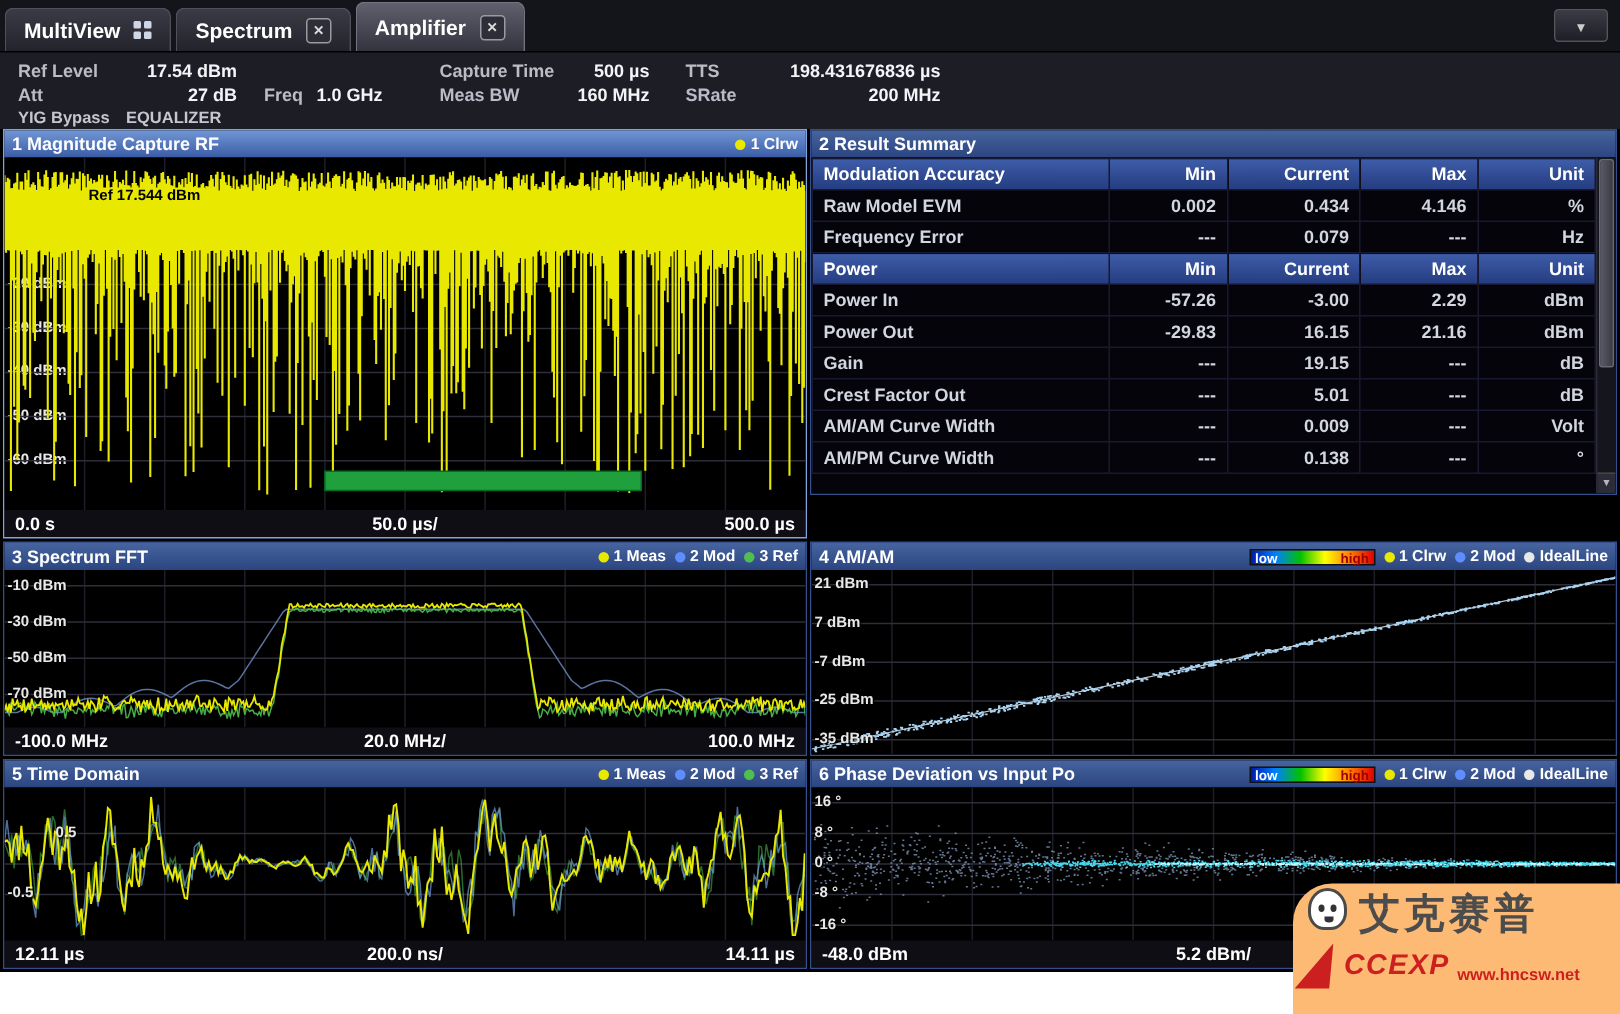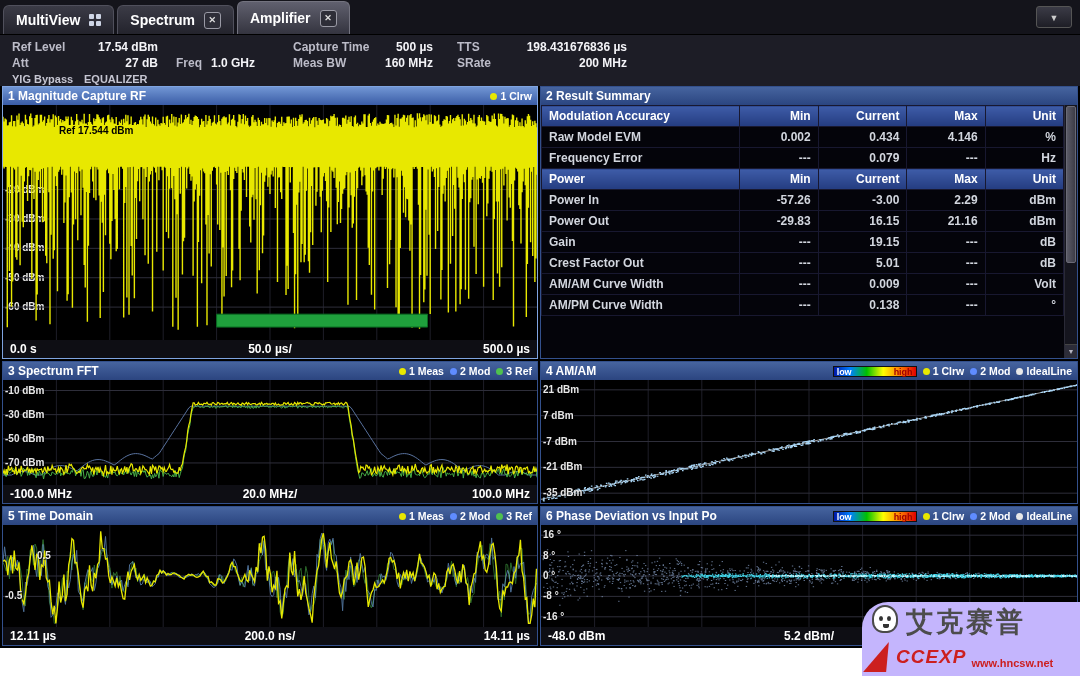--- a/index.html
+++ b/index.html
@@ -41,21 +41,21 @@
 
 .content{flex:1;position:relative;overflow:hidden;background:#04040a}
 .rtable{width:calc(100% - 13px);border-collapse:collapse;table-layout:fixed;font-size:12px}
 .rtable td{border:1px solid #181830;color:#d2d6de;padding:1px 7px;height:21px;font-weight:bold;overflow:hidden;white-space:nowrap}
 .rtable td.c{text-align:right}
 .rtable tr.head td{background:linear-gradient(#3e5ca8,#243c80);color:#fff}
 .scrollbar{position:absolute;right:0;top:0;bottom:0;width:13px;background:#15151e;border-left:1px solid #2a2a36}
 .sb-thumb{position:absolute;top:1px;left:1px;right:1px;height:62%;background:linear-gradient(90deg,#5a5a66,#3c3c48);border:1px solid #6a6a76;border-radius:2px}
 .sb-btn{position:absolute;bottom:0;left:0;right:0;height:14px;background:#2c2c38;color:#b6b6c2;font-size:7px;text-align:center;line-height:14px;border-top:1px solid #444}
 
-.watermark{position:absolute;right:0;bottom:0;width:218px;height:74px;background:#c4b5fd;border-radius:26px 0 0 0;z-index:20}
+.watermark{position:absolute;right:0;bottom:0;width:218px;height:87px;background:#fdba74;border-radius:26px 0 0 0;z-index:20}
 .ghost{position:absolute;left:10px;top:3px;width:26px;height:28px;background:#fff;border:2px solid #4a4a4a;border-radius:50% 50% 42% 42%}
 .ghost i{position:absolute;width:4px;height:5px;background:#333;border-radius:50%;top:9px}
 .ghost i.l{left:5px}.ghost i.r{right:5px}
 .ghost b{position:absolute;left:9px;top:17px;width:6px;height:4px;background:#333;border-radius:0 0 50% 50%}
 .wm-cn{position:absolute;left:44px;top:2px;font-size:27px;font-weight:bold;color:#4c4c4c;letter-spacing:3px}
 .wm-row{position:absolute;left:6px;top:40px;display:flex;align-items:center;gap:5px}
 .wm-tri{width:0;height:0;border-left:16px solid transparent;border-right:7px solid transparent;border-bottom:30px solid #cc1f1f;transform:skewX(-18deg)}
 .wm-logo-text{color:#cc1f1f;font-style:italic;font-weight:bold;font-size:19px;letter-spacing:1px}
 .wm-url{color:#cc1f1f;font-size:11px;font-weight:bold;align-self:flex-end;padding-bottom:3px}
 </style>
@@ -143,21 +143,21 @@
           <span class="ylab" style="top: calc(73.5% - 6px);">-50 dBm</span>
           <span class="ylab" style="top: calc(86% - 6px);">-60 dBm</span>
         </div>
       <div class="footer">
         <span>0.0 s</span>
         <span class="xc">50.0 µs/</span>
         <span>500.0 µs</span>
       </div>
     </div>
 
-    <div class="win" style="left:540px;top:0;width:538px;height:273px">
+    <div class="win" style="left:540px;top:0;width:538px;height:244px">
       <div class="titlebar">
         <span class="wtitle">2 Result Summary</span>
       </div>
       <div class="content">
         <table class="rtable">
           <colgroup>
               <col style="width:38%">
               <col style="width:15%">
               <col style="width:17%">
               <col style="width:15%">
@@ -311,21 +311,21 @@
             <line x1="0" y1="116" x2="1000" y2="116" stroke="#2e2e3a" style="vector-effect:non-scaling-stroke"></line>
             <line x1="0" y1="200" x2="1000" y2="200" stroke="#2e2e3a" style="vector-effect:non-scaling-stroke"></line>
             <line x1="0" y1="284" x2="1000" y2="284" stroke="#2e2e3a" style="vector-effect:non-scaling-stroke"></line>
             <line x1="0" y1="368" x2="1000" y2="368" stroke="#2e2e3a" style="vector-effect:non-scaling-stroke"></line>
             <line x1="0" y1="388" x2="1000" y2="16" stroke="#e8e8e8" stroke-width="0.8" opacity="0.85" style="vector-effect:non-scaling-stroke"></line>
             <path d="M238 302.8h3M243 302.6h3M716 120.6h3M499 199.6h3M51 375.2h3M65 358.0h3M498 204.1h3M148 338.2h3M474 210.7h3M877 60.1h3M980 23.0h3M751 109.1h3M599 164.8h3M980 23.2h3M502 198.3h3M281 287.4h3M187 316.9h3M978 23.5h3M892 55.2h3M469 211.5h3M888 57.9h3M393 242.8h3M102 344.5h3M80 352.2h3M784 95.4h3M100 350.1h3M153 328.9h3M3 390.1h3M245 294.3h3M568 178.8h3M398 241.7h3M146 329.7h3M93 354.6h3M918 48.0h3M91 353.8h3M154 329.9h3M81 360.0h3M794 93.9h3M277 286.0h3M934 39.3h3M685 136.1h3M42 373.5h3M980 22.9h3M988 19.9h3M204 319.2h3M205 306.0h3M725 119.2h3M570 178.5h3M181 314.5h3M830 78.8h3M347 257.0h3M644 146.6h3M128 341.1h3M586 167.4h3M138 333.6h3M662 141.1h3M568 174.3h3M198 311.0h3M286 287.0h3M150 334.0h3M388 240.8h3M188 324.6h3M638 147.4h3M110 341.7h3M508 200.6h3M434 225.0h3M772 99.6h3M232 295.0h3M853 72.5h3M540 186.1h3M381 244.6h3M921 44.4h3M653 142.1h3M13 388.4h3M971 27.4h3M132 338.7h3M37 369.6h3M263 287.7h3M871 64.0h3M22 372.8h3M956 32.7h3M404 232.7h3M555 182.8h3M413 235.3h3M410 238.3h3M880 61.4h3M276 280.6h3M69 361.7h3M986 19.9h3M888 58.6h3M14 382.6h3M780 96.7h3M716 119.4h3M631 151.7h3M735 117.2h3M266 289.2h3M238 296.6h3M367 246.5h3M965 29.9h3M886 58.1h3M279 279.5h3M284 280.1h3M674 138.7h3M169 325.2h3M445 220.6h3M177 319.0h3M472 216.0h3M147 329.2h3M321 270.1h3M947 36.8h3M119 347.7h3M507 199.4h3M893 56.0h3M902 52.1h3M349 258.1h3M554 185.1h3M270 289.2h3M882 59.8h3M4 387.1h3M986 21.5h3M732 113.4h3M185 322.3h3M481 209.1h3M485 212.4h3M76 359.6h3M317 273.8h3M490 201.0h3M111 342.4h3M289 275.1h3M542 185.1h3M130 345.3h3M520 194.4h3M520 198.1h3M257 286.4h3M272 288.9h3M989 20.3h3M379 244.1h3M172 329.5h3M254 288.7h3M251 300.1h3M531 193.6h3M301 280.0h3M894 54.7h3M148 326.4h3M621 156.4h3M773 101.8h3M812 85.8h3M94 359.4h3M495 207.9h3M448 217.5h3M62 366.3h3M348 261.6h3M746 109.4h3M350 263.1h3M83 358.2h3M104 357.4h3M567 173.1h3M913 48.4h3M955 33.1h3M391 242.8h3M914 49.0h3M34 377.7h3M975 26.2h3M786 93.3h3M987 21.6h3M942 37.2h3M538 187.0h3M938 37.7h3M22 384.1h3M886 58.7h3M338 261.8h3M908 51.8h3M391 245.9h3M620 157.4h3M874 63.0h3M317 266.2h3M20 376.1h3M717 122.2h3M277 283.9h3M312 276.5h3M120 343.8h3M684 134.2h3M439 226.3h3M338 262.3h3M222 307.3h3M897 54.9h3M466 215.7h3M729 114.2h3M538 191.6h3M340 255.9h3M432 223.5h3M105 355.2h3M619 157.8h3M168 327.7h3M456 221.2h3M589 169.2h3M342 260.1h3M70 358.8h3M86 355.1h3M828 78.2h3M192 323.0h3M456 219.6h3M994 18.9h3M835 76.2h3M873 63.7h3M447 221.8h3M986 20.2h3M637 150.8h3M220 301.7h3M684 136.8h3M327 265.1h3M737 111.5h3M431 230.2h3M948 34.0h3M375 246.8h3M392 238.0h3M602 162.1h3M587 167.1h3M525 194.9h3M700 125.2h3M587 167.7h3M766 100.3h3M472 209.5h3M498 207.5h3M160 329.8h3M519 193.6h3M783 98.7h3M80 354.3h3M494 206.4h3M621 153.3h3M781 97.5h3M717 124.1h3M955 31.8h3M269 289.2h3M742 110.8h3M998 17.6h3M201 315.7h3M576 174.9h3M405 236.6h3M979 24.4h3M602 166.1h3M876 63.7h3M796 93.4h3M146 330.2h3M965 30.3h3M845 74.6h3M358 255.5h3M194 309.2h3M578 175.2h3M434 224.7h3M406 235.4h3M608 160.7h3M563 180.7h3M609 159.9h3M878 62.7h3M69 367.9h3M540 187.4h3M913 46.8h3M414 235.6h3M665 137.6h3M606 161.5h3M828 78.2h3M737 114.4h3M916 46.0h3M630 150.5h3M965 28.6h3M354 258.4h3M612 157.0h3M850 72.9h3M51 376.9h3M560 183.8h3M465 219.7h3M794 92.7h3M741 113.4h3M765 100.9h3M569 173.9h3M508 194.2h3M232 299.8h3M128 338.0h3M679 138.3h3M93 359.0h3M700 130.4h3M504 196.8h3M294 274.4h3M565 174.0h3M540 184.8h3M700 124.5h3M564 179.1h3M14 376.3h3M424 225.6h3M56 371.0h3M995 18.6h3M89 350.9h3M172 321.5h3M319 275.4h3M983 22.0h3M783 97.2h3M430 231.7h3M849 72.3h3M143 334.0h3M542 187.2h3M167 330.8h3M126 345.9h3M467 214.9h3M677 136.2h3M980 24.4h3M569 173.5h3M283 277.0h3M95 356.9h3M216 313.0h3M675 134.3h3M31 377.2h3M339 262.1h3M898 52.5h3M464 219.5h3M849 71.1h3M941 37.4h3M477 207.5h3M242 296.6h3M980 24.1h3M88 355.6h3M379 244.9h3M667 136.9h3M975 24.3h3M603 163.3h3M385 246.8h3M140 328.8h3M728 118.3h3M232 305.3h3M802 89.0h3M499 197.6h3M307 277.3h3M251 294.0h3M467 217.3h3M30 377.5h3M608 159.1h3M381 250.8h3M544 186.7h3M789 92.2h3M817 82.5h3M14 382.5h3M152 328.4h3M236 299.5h3M684 130.9h3M758 103.2h3M791 93.2h3M183 325.2h3M614 160.4h3M290 282.6h3M588 172.4h3M53 368.0h3M564 174.0h3M516 200.6h3M352 259.3h3M455 223.4h3M758 103.6h3M60 362.4h3M447 220.1h3M64 365.7h3M211 308.2h3M44 380.0h3M469 213.8h3M823 80.8h3M70 355.4h3M201 316.8h3M744 112.0h3M450 225.8h3M760 105.9h3M285 276.2h3M632 154.6h3M260 287.6h3M949 34.1h3M800 91.2h3M648 143.9h3M303 271.8h3M324 262.6h3M43 379.0h3M392 241.0h3M806 87.6h3M179 318.3h3M460 219.9h3M293 275.0h3M938 38.6h3M813 84.8h3M304 269.4h3M168 323.8h3M879 61.9h3M746 110.9h3M621 156.4h3M590 171.9h3M207 312.5h3M742 109.3h3M538 192.0h3M68 355.1h3M593 171.3h3M648 149.1h3M866 64.2h3M44 371.5h3M812 84.4h3M44 378.8h3M19 385.5h3M695 130.4h3M64 358.1h3M707 127.7h3M239 305.1h3M560 183.3h3M613 160.3h3M885 57.2h3M137 343.2h3M962 31.4h3M727 114.7h3M386 248.3h3M550 182.2h3M260 289.6h3M946 37.4h3M475 216.2h3M705 126.5h3M903 53.6h3M646 145.2h3M594 167.8h3M697 129.7h3M296 272.7h3M932 40.6h3M880 60.4h3M279 283.2h3M488 201.6h3M828 80.9h3M506 198.1h3M969 27.3h3M659 143.9h3M792 92.8h3M833 77.9h3M464 219.8h3M433 232.3h3M534 190.5h3M370 250.7h3M367 249.3h3M993 18.5h3M156 333.8h3M552 178.5h3M231 308.7h3M15 380.2h3M594 170.3h3M324 271.7h3M909 49.7h3M410 240.2h3M380 251.1h3M547 183.2h3M226 306.6h3M882 58.2h3M715 120.3h3M204 310.3h3M949 33.7h3M297 284.0h3M854 69.1h3M434 225.9h3M86 358.0h3M865 66.9h3M800 91.0h3M360 254.6h3M484 212.2h3M135 340.9h3M318 266.1h3M749 111.4h3M749 110.6h3M796 92.3h3M254 297.9h3M466 213.3h3M471 208.3h3M306 270.0h3M172 323.8h3M759 103.0h3M767 101.8h3M314 277.4h3M300 281.7h3M336 260.4h3M136 336.1h3M910 49.4h3M791 95.0h3M275 281.3h3M620 157.8h3M679 136.5h3M293 273.8h3M731 115.8h3M289 287.0h3M573 177.1h3M836 79.2h3M464 215.0h3M26 385.2h3M588 170.2h3M28 384.3h3M177 322.5h3M634 155.3h3M264 288.9h3M565 176.8h3M663 143.8h3M254 294.6h3M985 21.9h3M55 375.7h3M774 97.8h3M86 357.7h3M103 344.8h3M150 333.8h3M190 317.0h3M439 226.0h3M870 63.9h3M993 18.8h3M11 381.1h3M78 361.7h3M179 327.5h3M982 22.7h3M156 328.4h3M893 57.0h3M121 335.9h3M839 74.8h3M576 173.7h3M877 60.1h3M356 261.0h3M994 18.8h3M280 290.5h3M416 237.3h3M295 279.8h3M284 276.9h3M171 324.8h3M894 54.1h3M91 361.6h3M962 28.8h3M699 128.8h3M609 159.1h3M448 218.5h3M22 384.1h3M321 268.9h3M1000 16.4h3M242 294.3h3M828 78.5h3M780 95.1h3M189 317.6h3M948 35.8h3M67 363.3h3M191 316.2h3M836 75.1h3M887 58.2h3M4 383.8h3M938 38.2h3M300 274.0h3M282 285.7h3M60 362.9h3M394 242.2h3M125 335.6h3M128 337.5h3M690 131.3h3M441 227.3h3M823 81.1h3M872 64.4h3M587 173.7h3M809 85.3h3M986 21.1h3M909 50.0h3M185 317.9h3M227 302.6h3M694 130.3h3M888 56.8h3M487 211.1h3M386 247.8h3M247 292.6h3M829 78.0h3M197 316.6h3M715 122.9h3M209 317.2h3M59 372.5h3M167 327.3h3M966 28.0h3M756 107.2h3M952 34.5h3M159 331.2h3M618 155.7h3M345 254.2h3M487 204.5h3M914 47.4h3M89 361.5h3M693 128.5h3M619 160.6h3M541 191.2h3M757 108.9h3M66 365.1h3M458 213.5h3M208 311.1h3M806 86.2h3M885 57.1h3M263 294.4h3M160 321.7h3M870 66.0h3M638 152.8h3M253 293.0h3M33 377.0h3M498 200.6h3M115 346.0h3M221 301.0h3M495 204.1h3M427 227.4h3M942 37.1h3M967 28.2h3M190 324.6h3M677 137.7h3M438 225.4h3M544 183.6h3M998 15.8h3M443 228.4h3M784 95.8h3M313 276.0h3M610 160.9h3M812 88.2h3M493 207.6h3M812 87.7h3M409 238.9h3M288 282.9h3M211 315.3h3M440 223.9h3M669 136.3h3M129 342.0h3M813 84.3h3M947 35.9h3M64 368.9h3M501 206.1h3M822 81.4h3M745 113.4h3M493 200.0h3M434 227.5h3M138 328.9h3M23 380.4h3M212 312.6h3M603 165.0h3M79 366.8h3M683 130.6h3M280 277.8h3M916 45.8h3M731 115.8h3M81 350.2h3M324 268.9h3M910 49.5h3M621 160.0h3M583 171.6h3M606 160.3h3M968 27.9h3M687 131.6h3M938 40.0h3M409 240.5h3M342 260.2h3M576 177.2h3M456 218.5h3M738 111.0h3M993 19.2h3M245 301.4h3M4 393.2h3M324 269.1h3M240 298.9h3M876 64.0h3M813 83.2h3M951 35.6h3M223 306.3h3M104 347.4h3M93 345.3h3M86 353.5h3M176 317.6h3M563 180.9h3M471 213.6h3M834 77.7h3M522 195.0h3M734 113.0h3M232 297.9h3M188 316.2h3M765 106.1h3M111 343.5h3M373 254.2h3M608 159.2h3M209 309.7h3M685 135.5h3M478 209.8h3M906 51.5h3M480 205.8h3M728 116.9h3M394 239.4h3M437 224.0h3M865 66.2h3M905 52.0h3M729 114.0h3M617 161.7h3M461 211.6h3M679 135.4h3M157 327.1h3M738 110.5h3M143 333.1h3M49 372.2h3M536 187.4h3M108 352.3h3M332 268.7h3M588 170.9h3M844 73.0h3M496 199.4h3M587 166.6h3" stroke="#a8d4f4" fill="none" stroke-width="1.2" style="vector-effect:non-scaling-stroke"></path>
           </svg>
       <span class="ylab" style="top: calc(8% - 6px);">21 dBm</span>
           <span class="ylab" style="top: calc(29% - 6px);">7 dBm</span>
           <span class="ylab" style="top: calc(50% - 6px);">-7 dBm</span>
-          <span class="ylab" style="top: calc(71% - 6px);">-21 dBm</span>
+          <span class="ylab" style="top: calc(71% - 6px);">-25 dBm</span>
           <span class="ylab" style="top: calc(92% - 6px);">-35 dBm</span>
         </div>
     </div>
 
     <div class="win" style="left:2px;top:420px;width:536px;height:140px">
       <div class="titlebar">
         <span class="wtitle">5 Time Domain</span>
         <span class="legend">
             <span><span class="dot" style="background:#e8e800"></span>1 Meas</span>
             <span><span class="dot" style="background:#5f8cff"></span>2 Mod</span>

